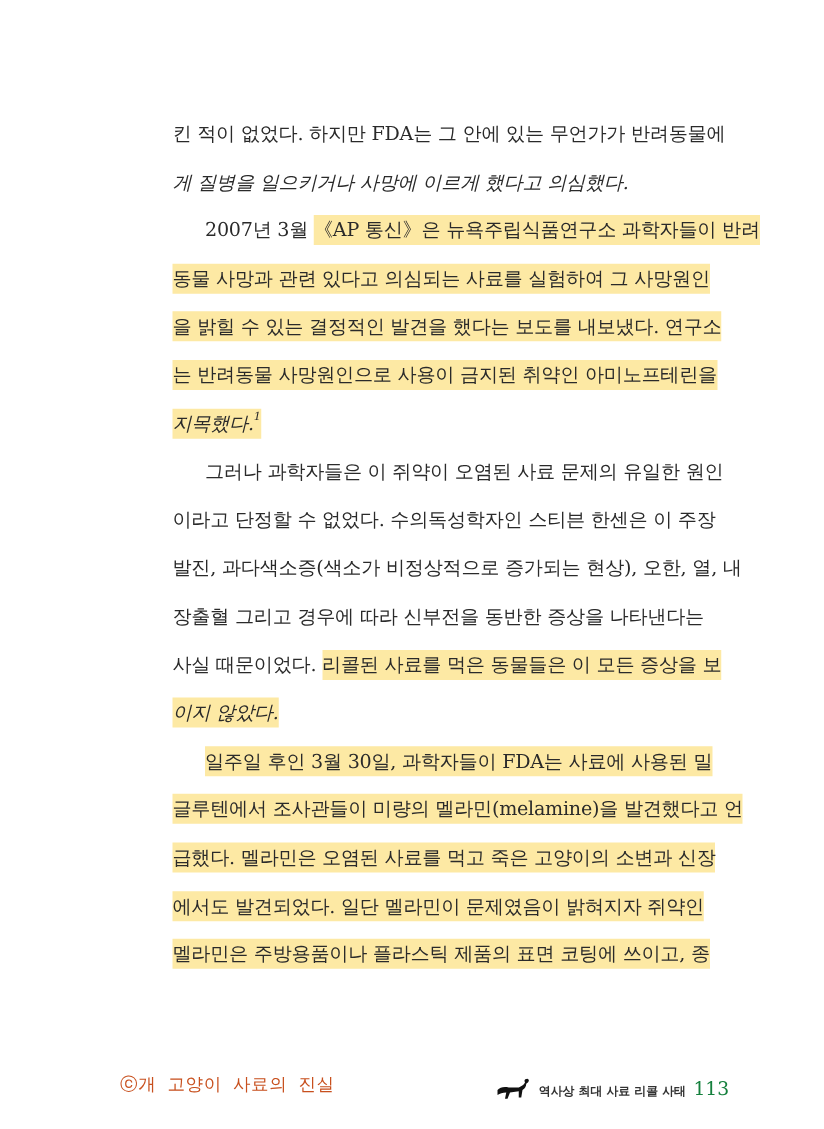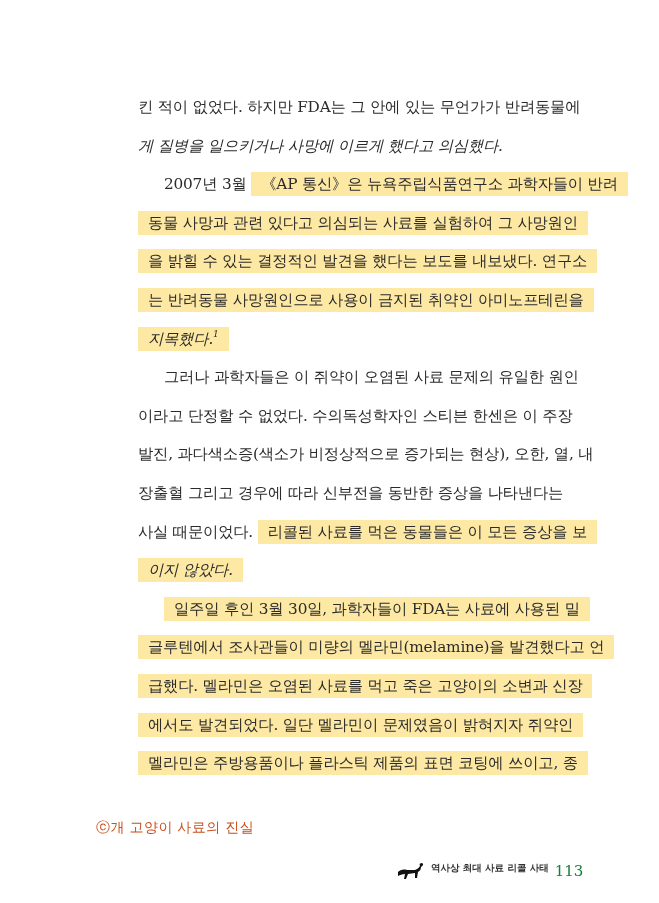--- a/index.html
+++ b/index.html
@@ -14,30 +14,30 @@
     }
     .line {
       height: 38.6px; line-height: 38.6px;
       font-size: 15.3px; white-space: nowrap;
       text-align: justify; text-align-last: justify;
       letter-spacing: -0.2px;
       margin-left: 16px;
     }
     .line.indent { padding-left: 26px; }
     .line.last { text-align-last: left; font-style: italic; }
-    .hl { background: #fde9a4; padding: 3px 10px; }
+    .hl { background: #fde9a4; padding: 3px 0; }
     sup.fn { font-size: 9px; vertical-align: top; line-height: 1; position: relative; top: 10px; }
     .footer-left {
-      position: absolute; left: 96px; top: 819px;
-      font-family: Liberation Sans, sans-serif; font-size: 14px;
+      position: absolute; left: 96px; top: 859px;
+      font-family: Liberation Mono, monospace; font-size: 14px;
       color: #c8501e; letter-spacing: 0.5px;
     }
     .footer-right {
       position: absolute; left: 397px; top: 862px;
-      display: flex; align-items: flex-start; gap: 6px;
+      display: flex; align-items: flex-end; gap: 6px;
     }
     .footer-chapter {
       font-family: "DejaVu Sans", sans-serif; font-size: 9.5px; color: #333; font-weight: bold;
     }
     .page-number {
       font-family: "DejaVu Serif", serif; font-size: 15px; color: #15803d;
     }
     .cat-icon { width: 28px; height: 18px; }
   </style>
 </head>

